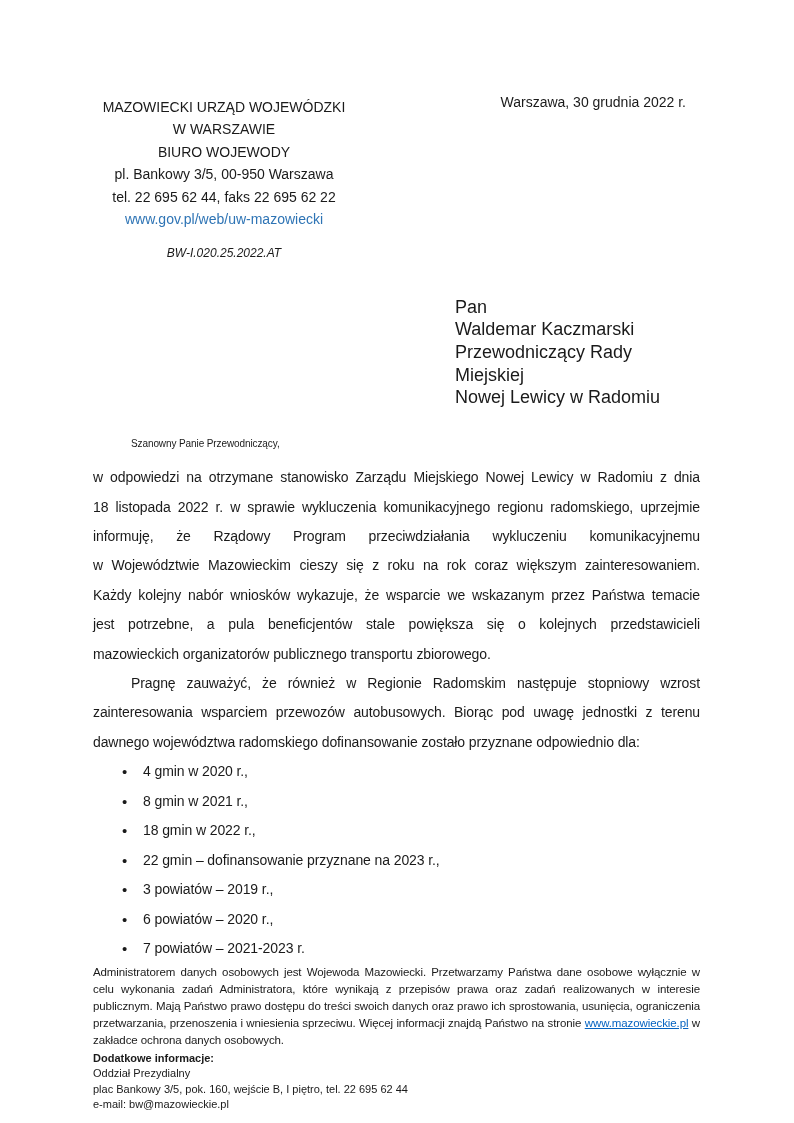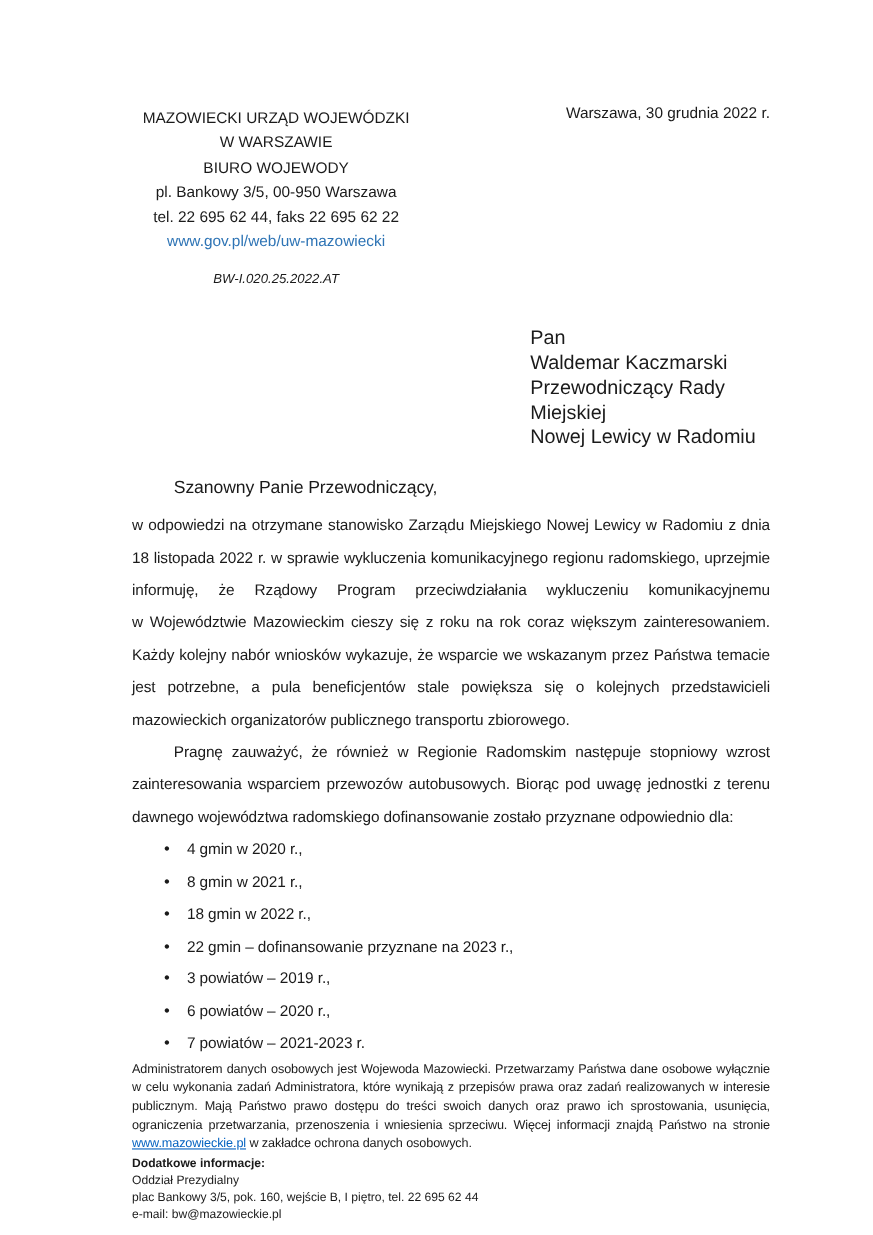--- a/index.html
+++ b/index.html
@@ -6,24 +6,24 @@
   html,body { margin:0; padding:0; background:#e8e8e8; }
   .page {
     position:relative;
     width:794px; height:1123px;
     margin:0 auto;
     background:#ffffff;
     color:#1a1a1a;
     font-family:"Liberation Sans", sans-serif;
     overflow:hidden;
   }
-  .content { padding:0 94px 0 120px; }
+  .content { padding:0 94px 0 93px; }
 
   .date {
-    position:absolute; top:94px; right:94px;
+    position:absolute; top:94px; right:108px;
     font-size:14px; line-height:16px;
     color:#1a1a1a;
   }
 
   .sender {
     margin-top:96px;
     width:262px;
     text-align:center;
     font-size:14px; line-height:22.4px;
   }
@@ -43,21 +43,21 @@
 
   .addressee {
     margin-top:31px;
     margin-left:362px;
     font-size:18px; line-height:22.6px;
   }
 
   .salutation {
     margin-top:20px;
     padding-left:38px;
-    font-size:16px; line-height:29.4px;
+    font-size:10px; line-height:29.4px;
     letter-spacing:-0.1px;
   }
 
   .para { margin:0; }
   .para1 { margin-top:5px; }
   .para .line {
     font-size:14px; line-height:29.4px;
     letter-spacing:-0.1px;
     text-align:justify;
     text-align-last:justify;

